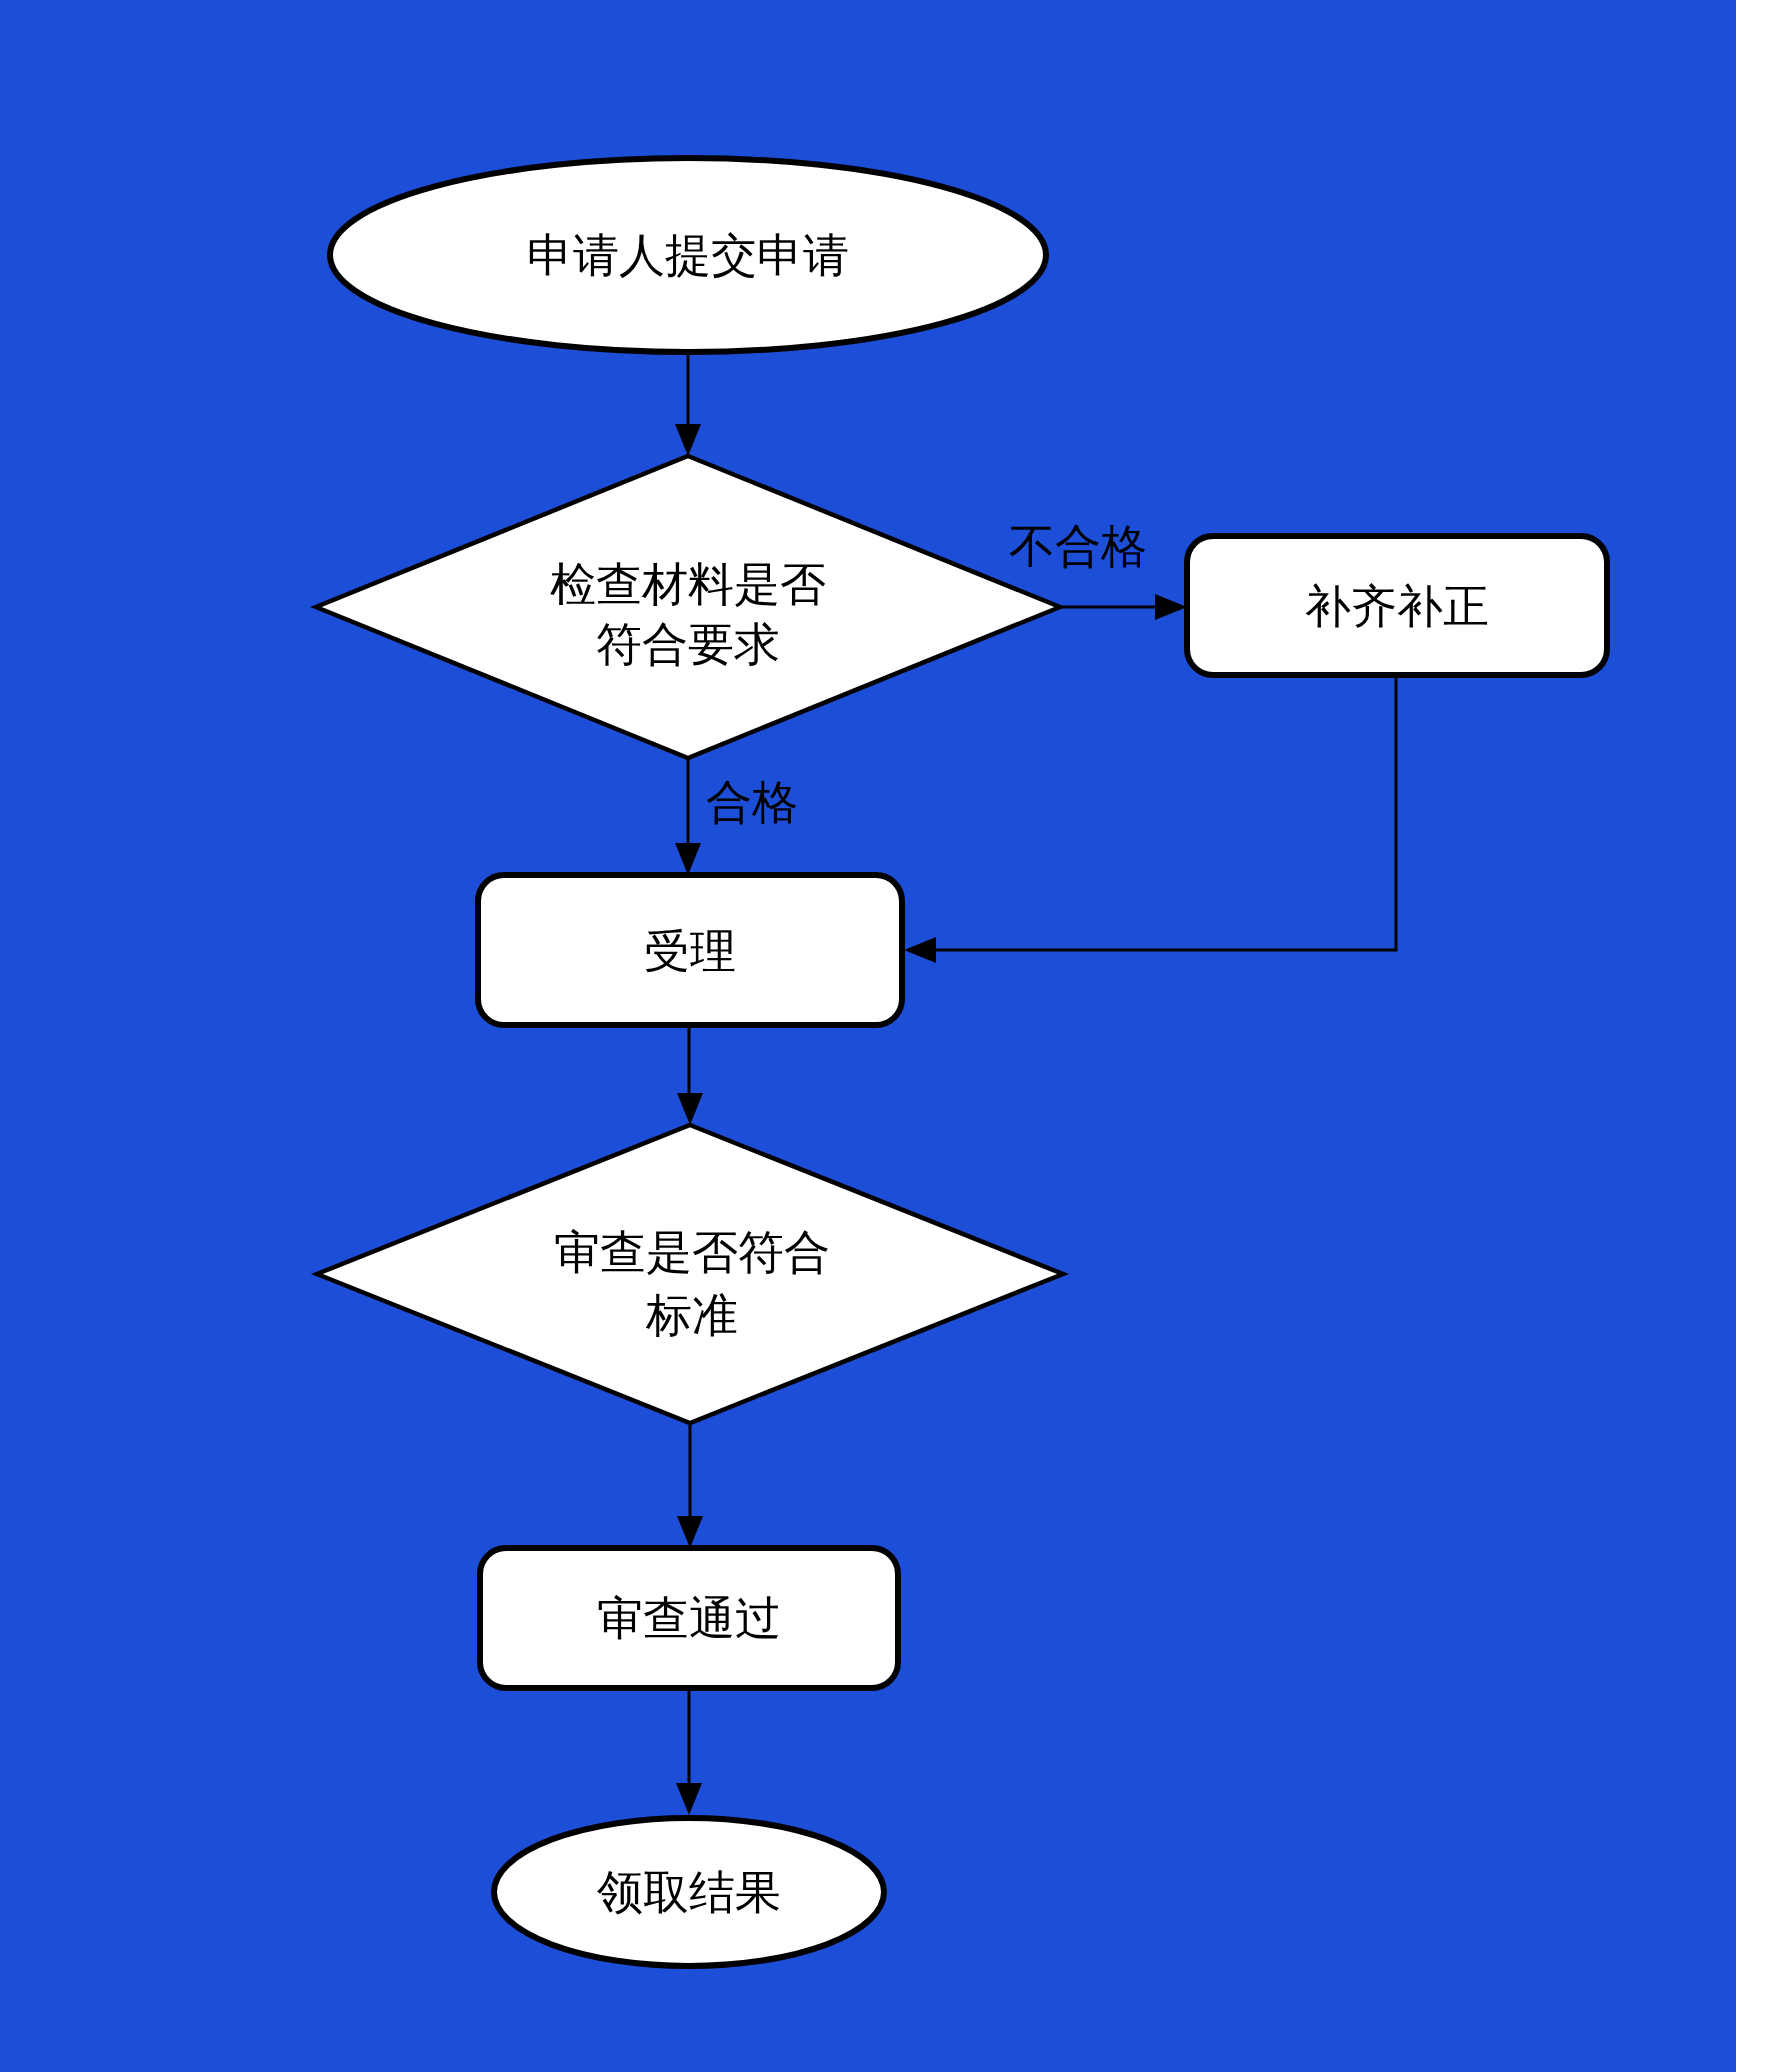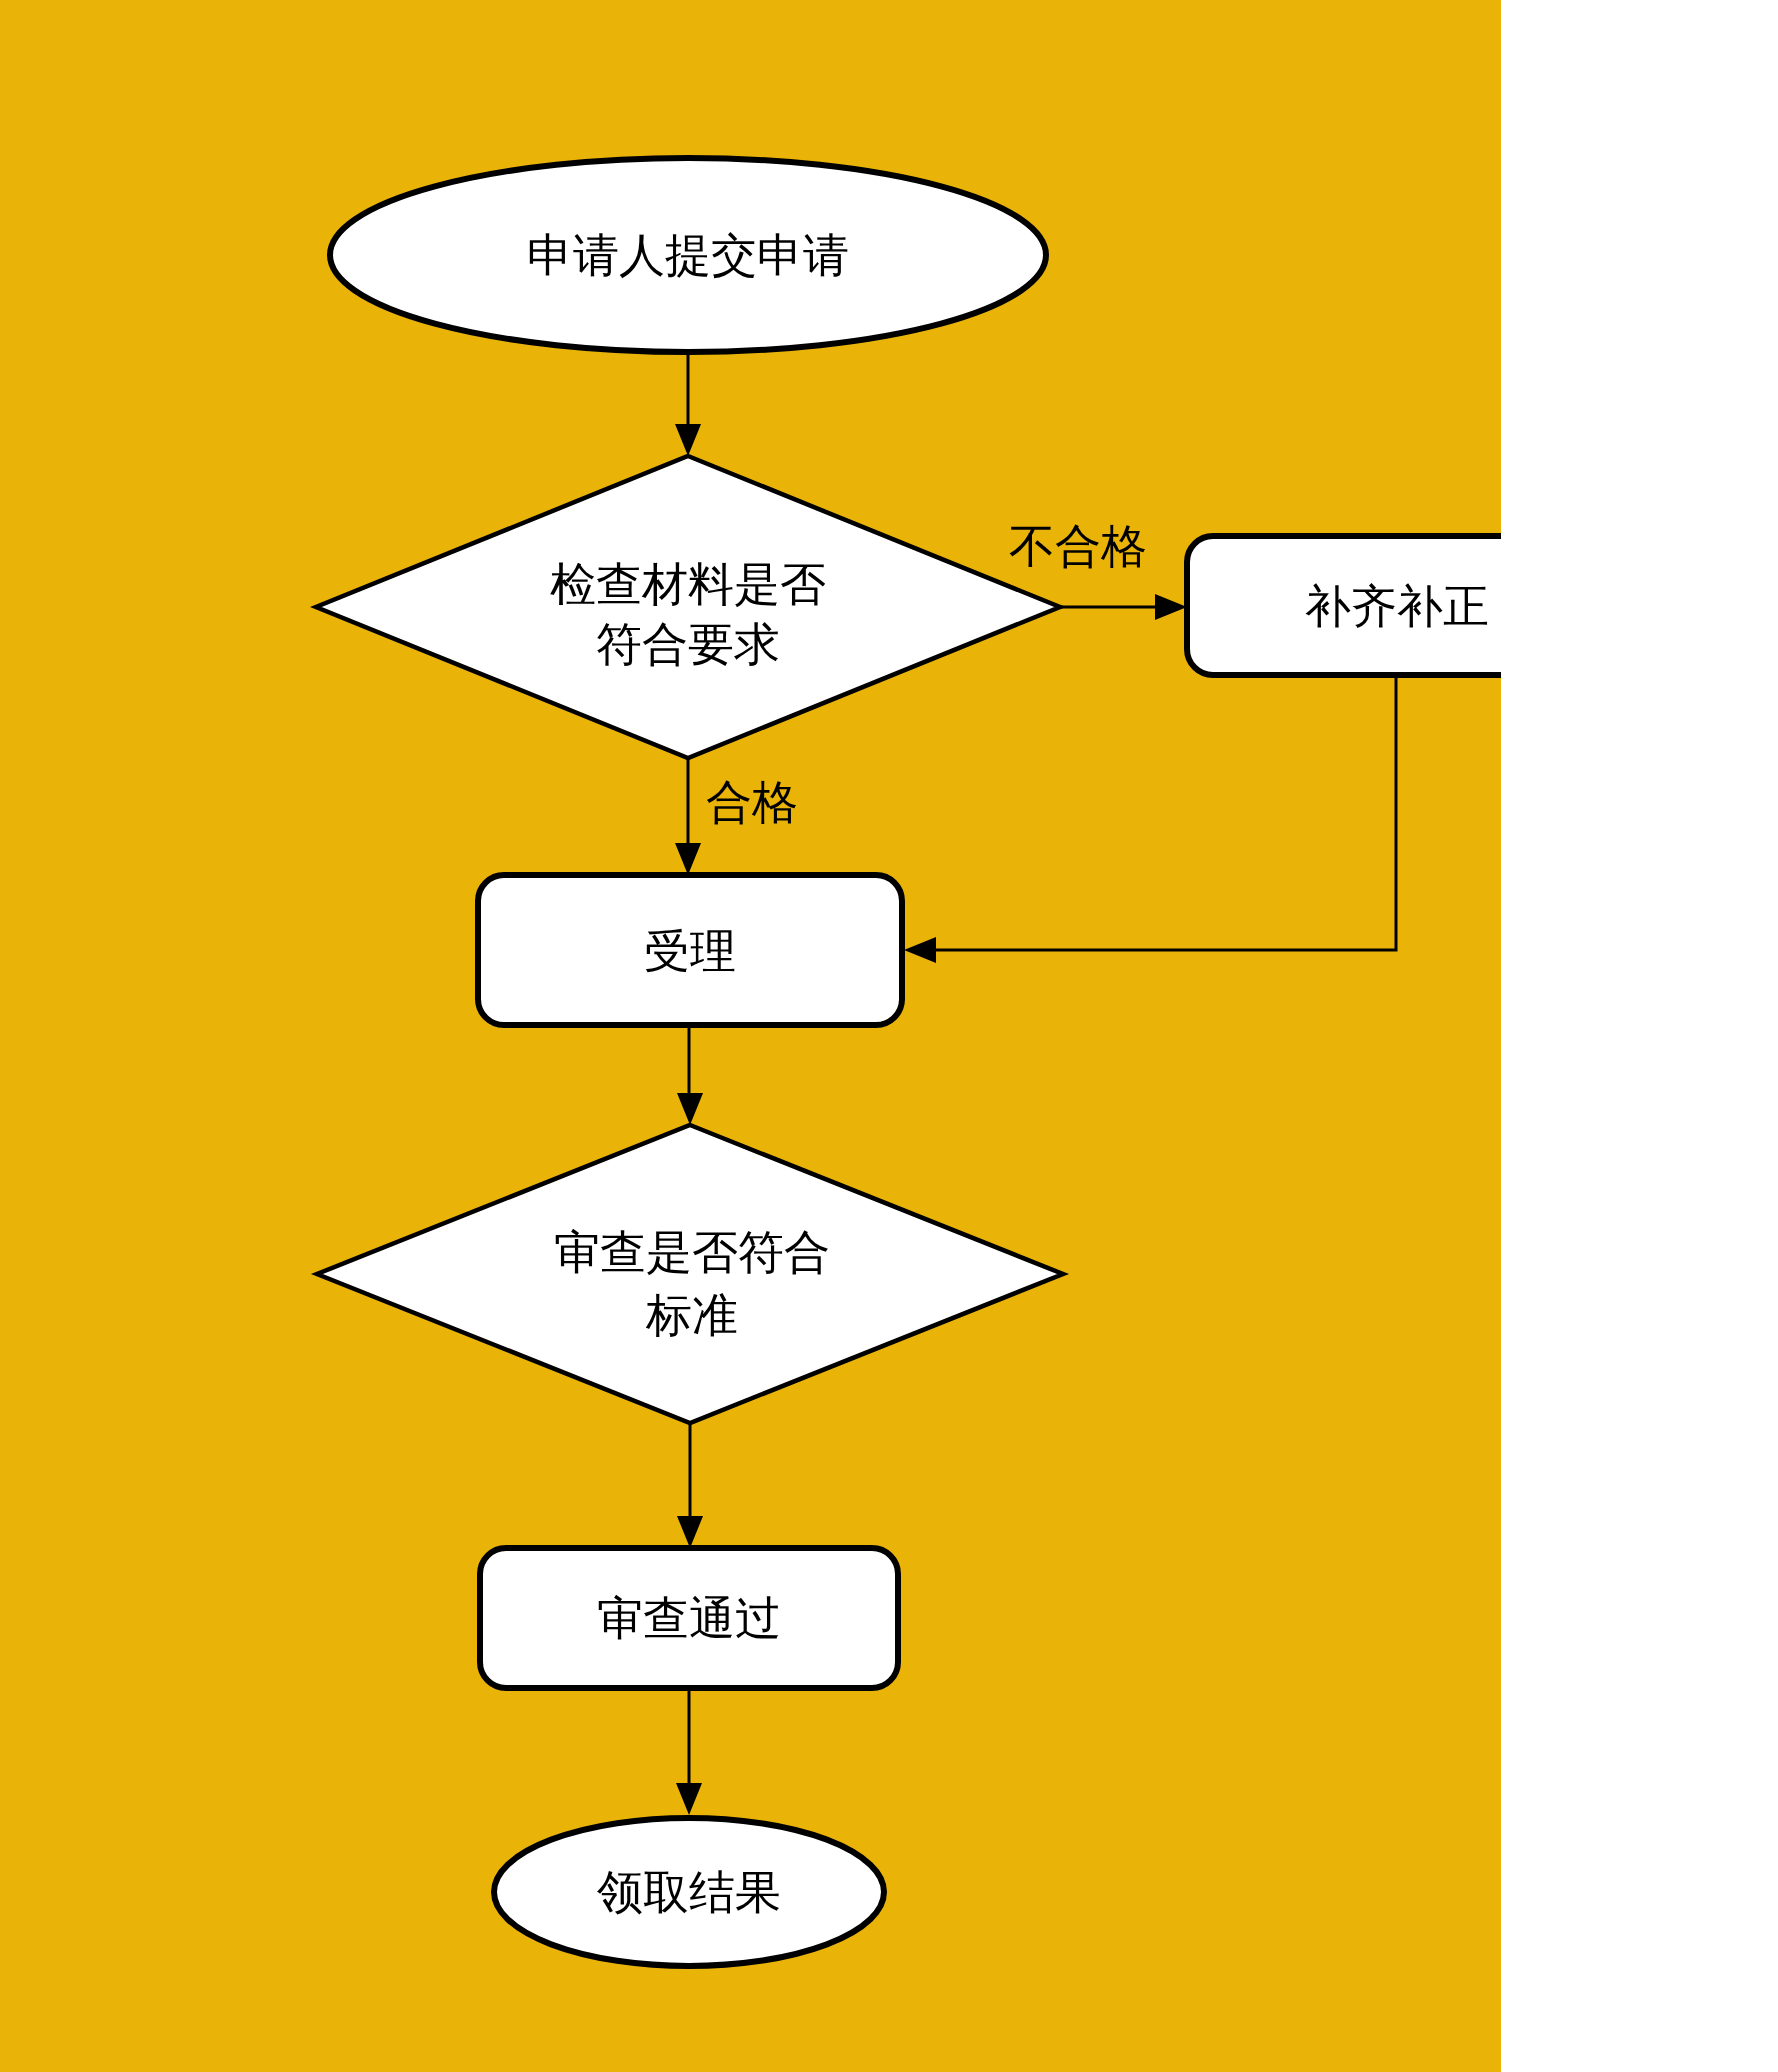--- a/index.html
+++ b/index.html
@@ -1,24 +1,24 @@
 <!DOCTYPE html>
 <html><head>
 <meta charset="utf-8">
 <style>
   html, body {
     margin: 0;
     padding: 0;
     background: #ffffff;
   }
   .canvas {
-    width: 1501px;
+    width: 1736px;
     height: 2072px;
     position: relative;
-    background: #eab308;
+    background: #1d4ed8;
     overflow: hidden;
   }
   svg {
     display: block;
   }
   .shape {
     fill: #ffffff;
     stroke: #000000;
   }
   .thick { stroke-width: 6; }

